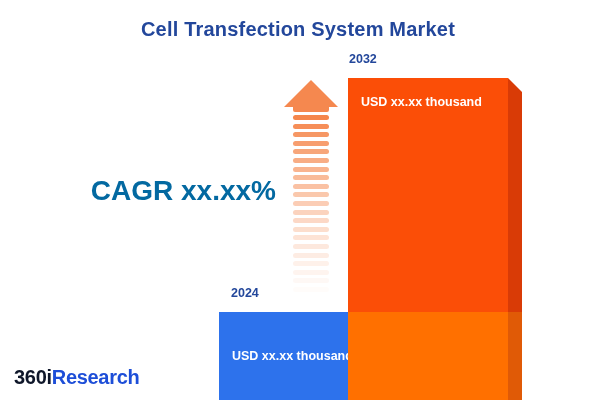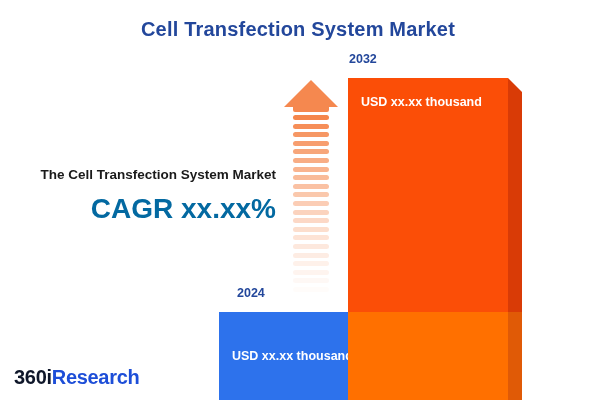--- a/index.html
+++ b/index.html
@@ -93,21 +93,21 @@
     margin-bottom: 3.6px;
   }
 
   
   .bar-group { position: absolute; }
 
   
   #bar-2024 { left: 219px; top: 286px; }
   #bar-2024-label {
     position: absolute;
-    left: 18px; top: 0px;
+    left: 12px; top: 0px;
     font-size: 12.5px;
     font-weight: bold;
     color: #23479B;
   }
   #bar-2024-face {
     position: absolute;
     left: 0px; top: 26px;
     width: 162px; height: 88px;
     background: #2D72EC;
   }
@@ -171,21 +171,20 @@
   }
 </style>
 </head>
 <body>
 
 <div id="infographic">
 
   <div id="chart-title">Cell Transfection System Market</div>
 
   <div id="statement-block">
-    <div class="statement-line">The Cell Transfection System Market</div>
     <div id="cagr-value">CAGR xx.xx%</div>
   </div>
 
   <div id="growth-arrow">
     <svg id="arrow-head" viewBox="0 0 54 31">
       <polygon points="27,0 54,27 40,27 40,31 14,31 14,27 0,27" fill="#F5884F"></polygon>
     </svg>
     <div id="arrow-neck"></div>
     <div id="arrow-shaft">
         <div class="shaft-stripe" style="background: rgba(244, 124, 60, 0.92);"></div>

